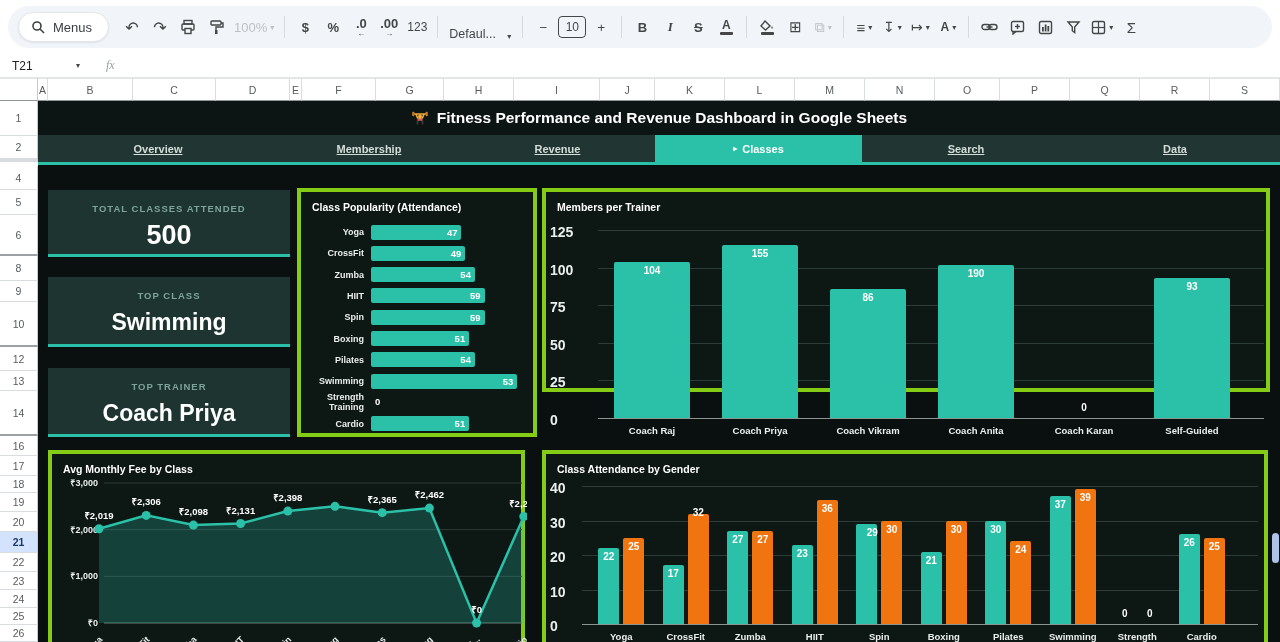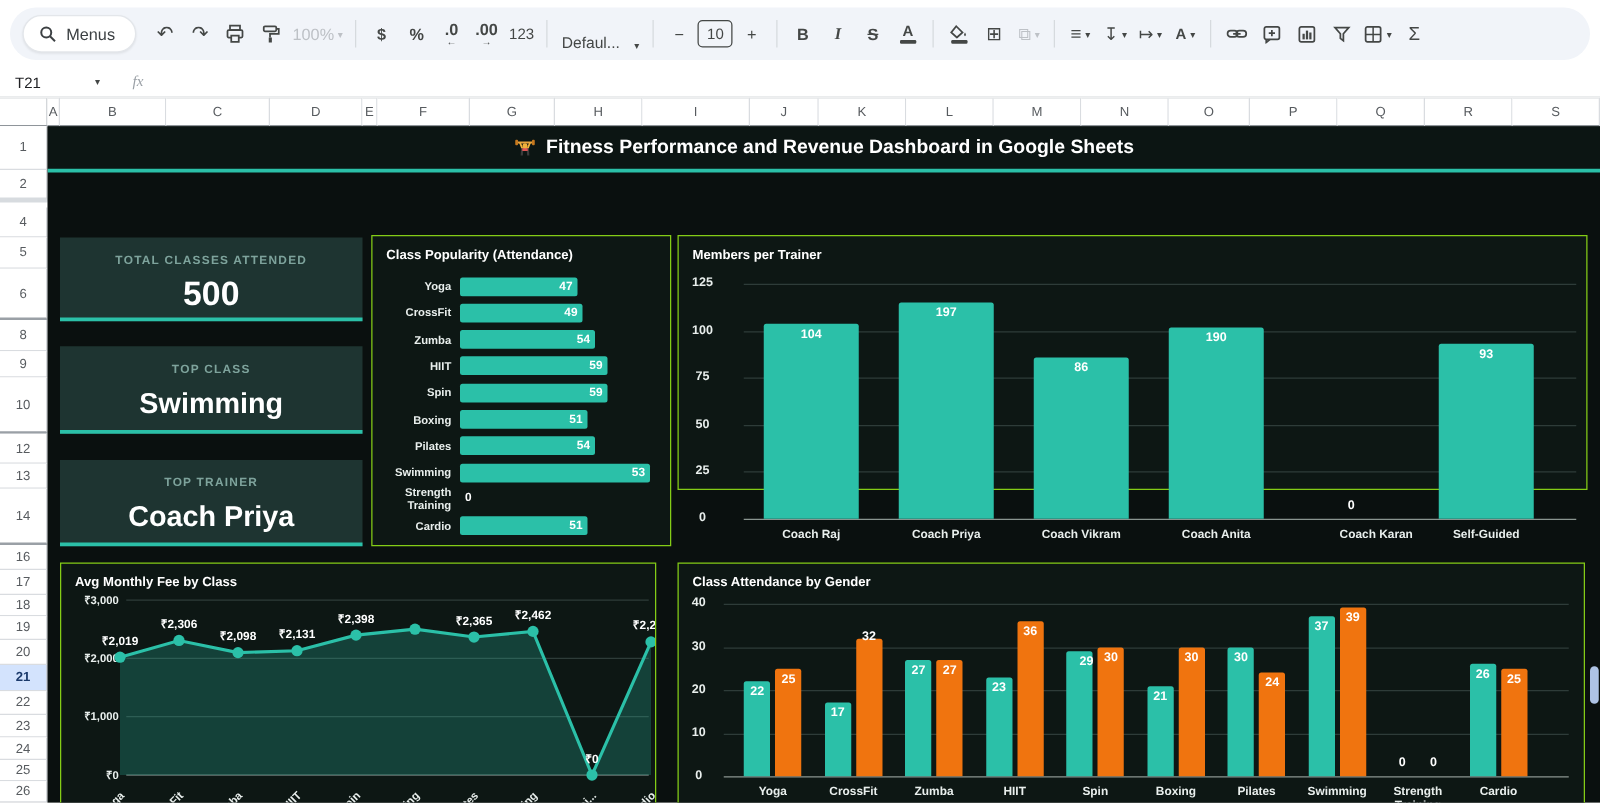--- a/index.html
+++ b/index.html
@@ -58,25 +58,25 @@
   .tabbar { height:27px; display:flex; background:#213632; }
   .tab { display:flex; align-items:center; justify-content:center; font-size:11px;
     font-weight:bold; color:#d4ddda; text-decoration:underline; }
   .tab.active { background:#2bc0a8; color:#fff; text-decoration:none; gap:5px; }
   .tealline { height:3px; background:#2bc0a8; }
   .kpi { position:absolute; left:10px; width:242px; background:#1e3431;
     border-bottom:3px solid #2bc0a8; text-align:center; }
   .kpi .klabel { font-size:9.5px; font-weight:bold; letter-spacing:1px; color:#7ea39c;
     margin-top:13px; }
   .kpi .kvalue { font-weight:bold; color:#fff; margin-top:8px; }
-  .panel { position:absolute; background:#0d1714; border:1px solid #84cc16; }
+  .panel { position:absolute; background:#0d1714; border:4px solid #84cc16; }
   .ptitle { position:absolute; left:11px; top:9px; font-size:10.5px; font-weight:bold; color:#fff; }
   .gridline { position:absolute; height:1px; background:#2e3c39; }
   .gridline.axis { background:#8a9590; }
-  .ylab { position:absolute; text-align:center; font-size:10px; font-weight:bold; color:#e9efed; }
+  .ylab { position:absolute; text-align:left; font-size:14px; font-weight:bold; color:#e9efed; }
   .bar-v { position:absolute; border-radius:2px 2px 0 0; }
   .blab { position:absolute; text-align:center; font-size:10px; font-weight:bold; color:#fff; }
   .catlab { position:absolute; text-align:center; font-size:9.5px; font-weight:bold;
     color:#e9efed; line-height:11px; }
   .hrow { position:absolute; left:0; right:8px; display:flex; align-items:center; }
   .hlabel { width:70px; text-align:right; padding-right:7px; font-size:9px; font-weight:bold;
     color:#e9efed; line-height:10px; }
   .htrack { flex:1; position:relative; height:15px; }
   .hbar { position:absolute; left:0; top:0; height:15px; border-radius:2px;
     display:flex; align-items:center; justify-content:flex-end; padding-right:4px;
@@ -297,20 +297,41 @@
         <line x1="2" y1="5" x2="16" y2="5" stroke="#e8a33d" stroke-width="1.6"></line>
         <rect x="1.2" y="2.8" width="2.2" height="4.4" rx="0.8" fill="#c7791f"></rect>
         <rect x="14.6" y="2.8" width="2.2" height="4.4" rx="0.8" fill="#c7791f"></rect>
         <circle cx="9" cy="7.6" r="2" fill="#f2b13c"></circle>
         <path d="M5 5.2 L6.8 9.6 L11.2 9.6 L13 5.2" fill="none" stroke="#f2b13c" stroke-width="1.5"></path>
         <path d="M6.8 9.6 L6.4 15.4 M11.2 9.6 L11.6 15.4" stroke="#3b3b3b" stroke-width="1.8"></path>
         <path d="M6.8 9.6 h4.4 v2.2 h-4.4 Z" fill="#e05656"></path>
       </svg>
     <span>Fitness Performance and Revenue Dashboard in Google Sheets</span>
   </div>
+  <div class="tabbar">
+    <div class="tab" style="width:240px;">
+        <span>Overview</span>
+      </div>
+    <div class="tab" style="width:182px;">
+        <span>Membership</span>
+      </div>
+    <div class="tab" style="width:195px;">
+        <span>Revenue</span>
+      </div>
+    <div class="tab active" style="width:207px;">
+      <span style="font-size:8px;">▸</span>
+      <span>Classes</span>
+    </div>
+    <div class="tab" style="width:208px;">
+        <span>Search</span>
+      </div>
+    <div class="tab" style="width:210px;">
+        <span>Data</span>
+      </div>
+  </div>
   <div class="tealline"></div>
 
   <div class="kpi" style="top:89px; height:67px;">
     <div class="klabel">TOTAL CLASSES ATTENDED</div>
     <div class="kvalue" style="font-size:27px; margin-top:6px;">500</div>
   </div>
   <div class="kpi" style="top:176px; height:70px;">
     <div class="klabel">TOP CLASS</div>
     <div class="kvalue" style="font-size:23px;">Swimming</div>
   </div>
@@ -393,30 +414,30 @@
       <div class="gridline" style="left: 52px; width: 666px; top: 113.2px;"></div>
       <div class="ylab" style="left: 4px; width: 30px; top: 107.2px;">75</div>
       <div class="gridline" style="left: 52px; width: 666px; top: 75.6px;"></div>
       <div class="ylab" style="left: 4px; width: 30px; top: 69.6px;">100</div>
       <div class="gridline" style="left: 52px; width: 666px; top: 38px;"></div>
       <div class="ylab" style="left: 4px; width: 30px; top: 32px;">125</div>
       <div class="bar-v" style="left: 68px; top: 69.584px; width: 76px; height: 156.416px; background: rgb(43, 192, 168);"></div>
       <div class="blab" style="left: 68px; width: 76px; top: 72.584px;">104</div>
       <div class="catlab" style="left: 52px; width: 108px; top: 233px;">Coach Raj</div>
       <div class="bar-v" style="left: 176px; top: 53.04px; width: 76px; height: 172.96px; background: rgb(43, 192, 168);"></div>
-      <div class="blab" style="left: 176px; width: 76px; top: 56.04px;">197</div>
+      <div class="blab" style="left: 176px; width: 76px; top: 56.04px;">155</div>
       <div class="catlab" style="left: 160px; width: 108px; top: 233px;">Coach Priya</div>
       <div class="bar-v" style="left: 284px; top: 96.656px; width: 76px; height: 129.344px; background: rgb(43, 192, 168);"></div>
       <div class="blab" style="left: 284px; width: 76px; top: 99.656px;">86</div>
       <div class="catlab" style="left: 268px; width: 108px; top: 233px;">Coach Vikram</div>
       <div class="bar-v" style="left: 392px; top: 72.592px; width: 76px; height: 153.408px; background: rgb(43, 192, 168);"></div>
       <div class="blab" style="left: 392px; width: 76px; top: 75.592px;">190</div>
       <div class="catlab" style="left: 376px; width: 108px; top: 233px;">Coach Anita</div>
       <div class="blab" style="left: 500px; width: 76px; top: 210px;">0</div>
-      <div class="catlab" style="left: 504px; width: 108px; top: 233px;">Coach Karan</div>
+      <div class="catlab" style="left: 484px; width: 108px; top: 233px;">Coach Karan</div>
       <div class="bar-v" style="left: 608px; top: 86.128px; width: 76px; height: 139.872px; background: rgb(43, 192, 168);"></div>
       <div class="blab" style="left: 608px; width: 76px; top: 89.128px;">93</div>
       <div class="catlab" style="left: 592px; width: 108px; top: 233px;">Self-Guided</div>
     </div>
   <div class="panel" id="chart3" style="left:10px; top:349px; width:477px; height:230px;">
     <div class="ptitle" style="z-index:3;">Avg Monthly Fee by Class</div>
   <svg width="475" height="228" viewBox="0 0 475 228" style="position:absolute;left:0;top:0;" font-family="Liberation Sans, sans-serif">
         <line x1="52" y1="169" x2="470" y2="169" stroke="#6b7a76" stroke-width="1"></line>
         <text x="46" y="172" text-anchor="end" font-size="9" font-weight="bold" fill="#e9efed">₹0</text>
         <line x1="52" y1="122.33333333333334" x2="470" y2="122.33333333333334" stroke="#2e3c39" stroke-width="1"></line>

